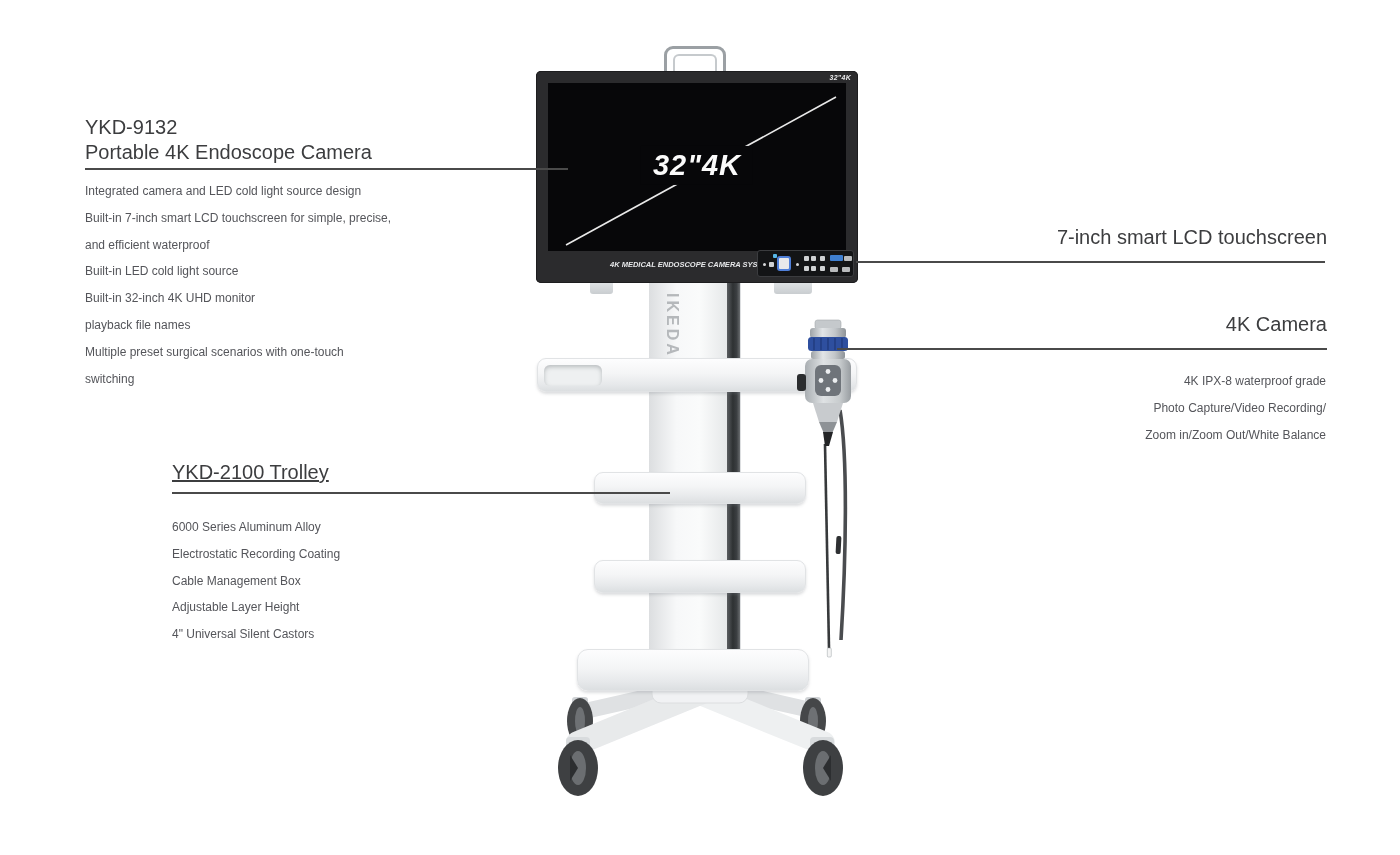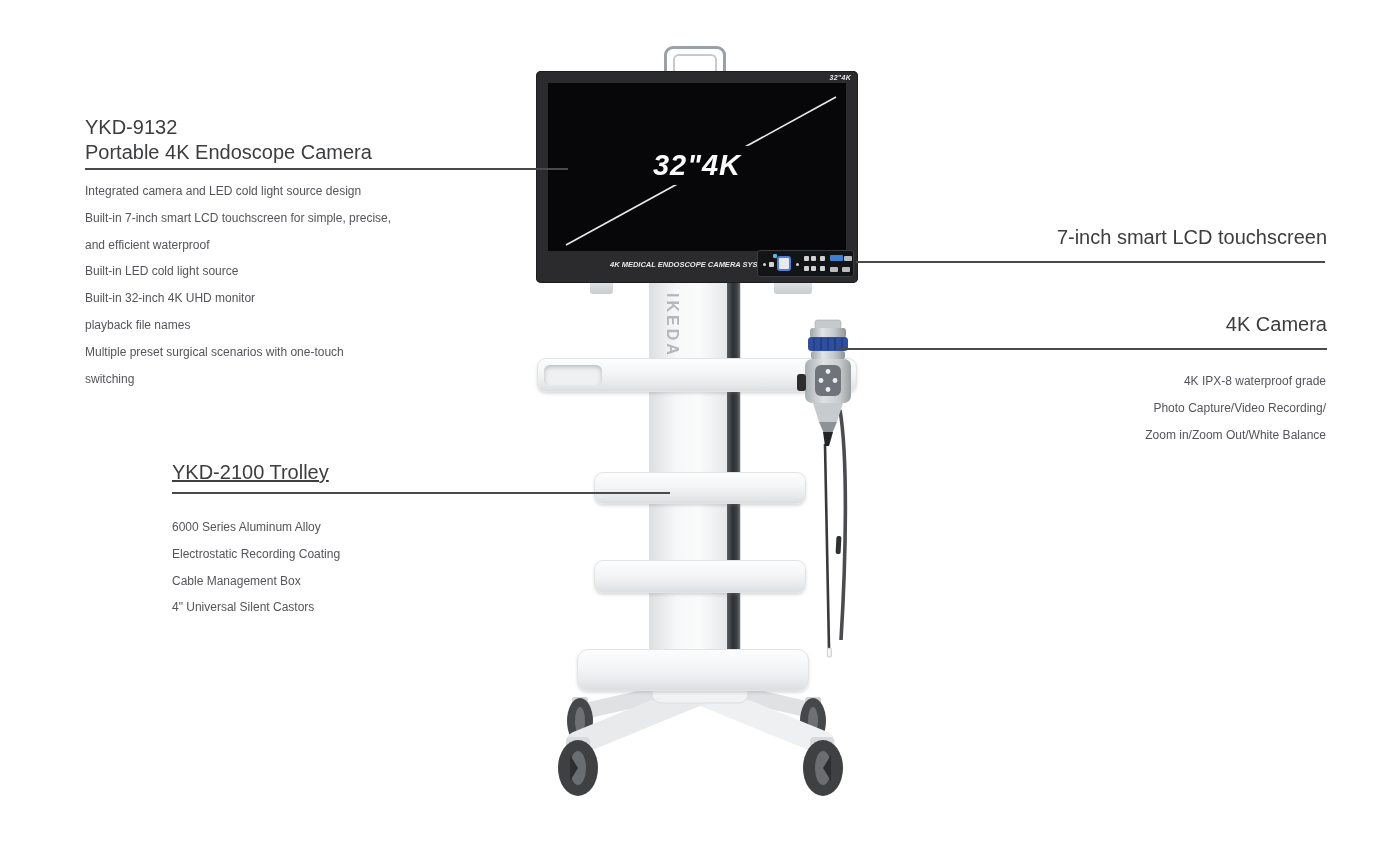--- a/index.html
+++ b/index.html
@@ -83,20 +83,21 @@
     <p>Multiple preset surgical scenarios with one-touch</p>
     <p>switching</p>
   </div>
 
   <div class="abs h1" style="left:172px; top:461px;text-decoration:underline;">YKD-2100 Trolley</div>
   <div class="abs rule leader" style="left:172px; top:492px; width:498px;"></div>
   <div class="abs feat" style="left:172px; top:502px;margin-top:12px;">
     <p>6000 Series Aluminum Alloy</p>
     <p>Electrostatic Recording Coating</p>
     <p>Cable Management Box</p>
+    <p>Adjustable Layer Height</p>
     <p>4" Universal Silent Castors</p>
   </div>
 
   <div class="abs h1 r-align" style="right:73px; top:226px;">7-inch smart LCD touchscreen</div>
   <div class="abs leader" style="left:856px; top:261px; width:469px;"></div>
 
   <div class="abs h1 r-align" style="right:73px; top:313px;text-align:right;">4K Camera</div>
   <div class="abs leader" style="left:837px; top:348px; width:490px;"></div>
   <div class="abs feat r-align" style="right:74px; top:368px;">
     <p>4K IPX-8 waterproof grade</p>

